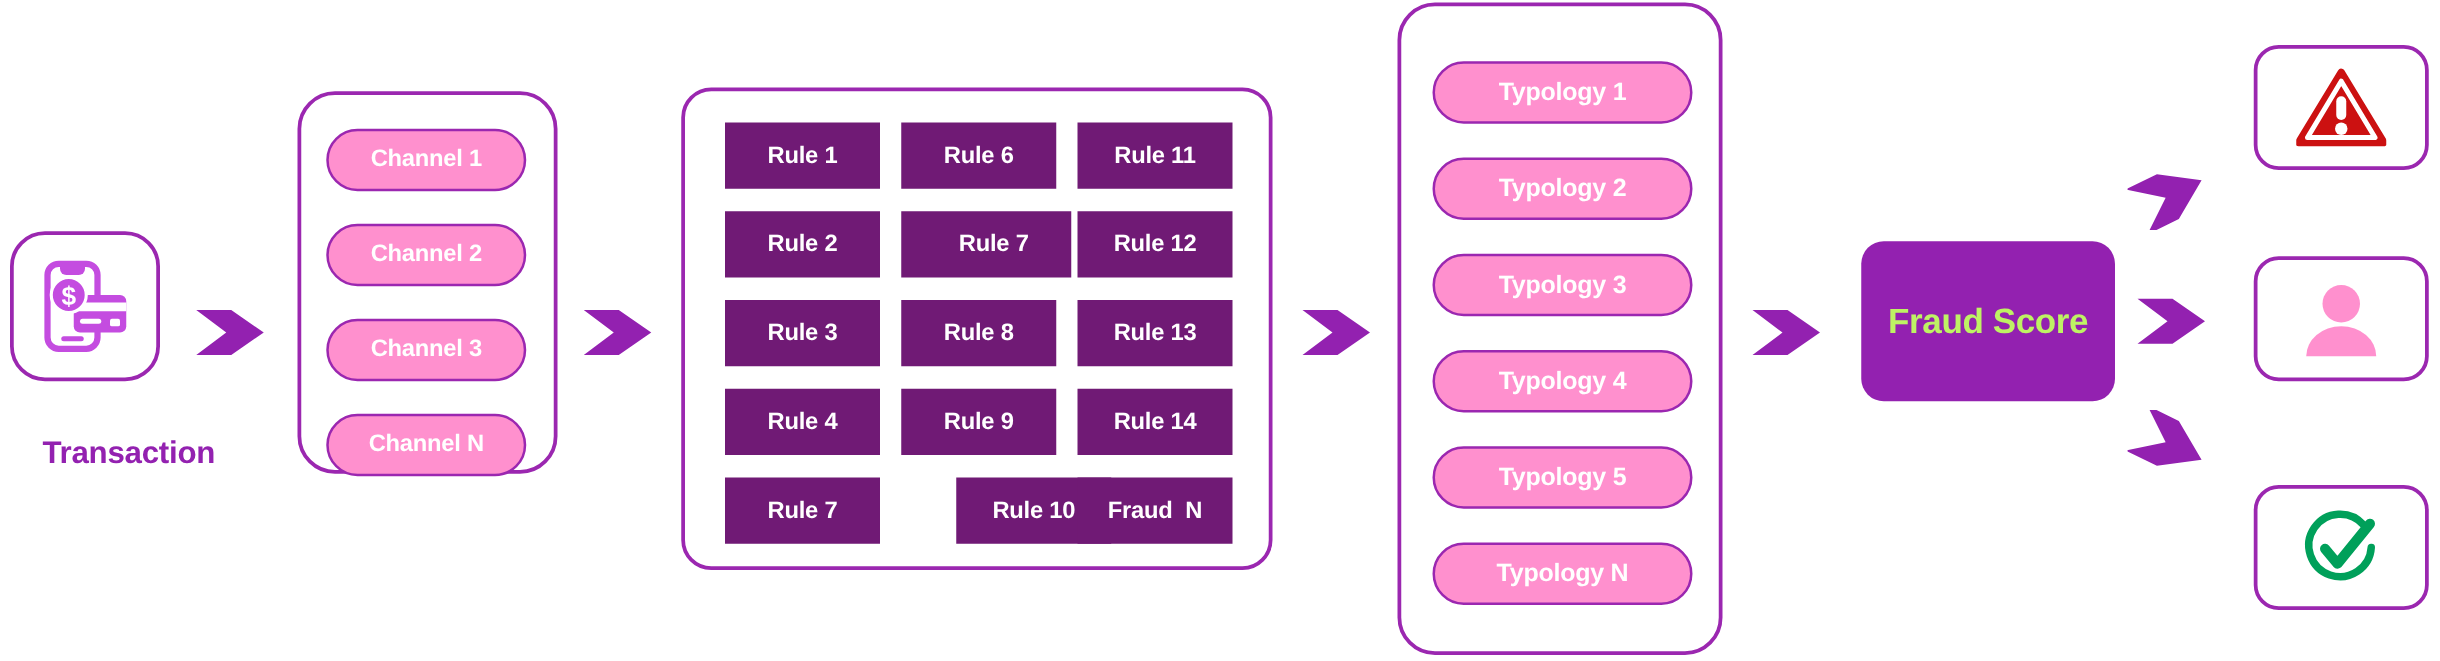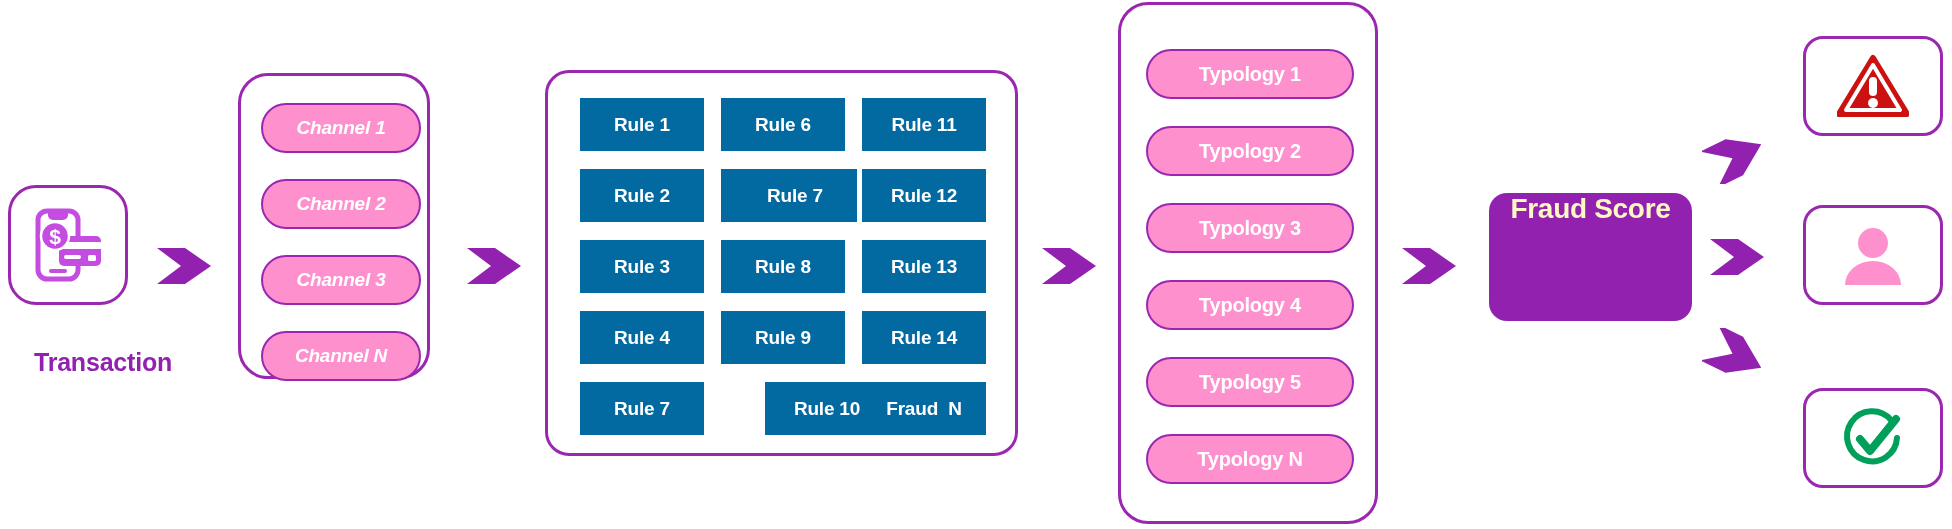--- a/index.html
+++ b/index.html
@@ -54,24 +54,23 @@
     border: 3px solid #9b27b0;
     border-radius: 26px;
     background: #ffffff;
     box-sizing: border-box;
   }
 
   
   #channels-panel {
     left: 238px;
     top: 73px;
-    width: 192px;
+    width: 208px;
     height: 306px;
     border-radius: 30px;
-    font-style: italic;
   }
   .pill {
     position: absolute;
     background: #ff90ce;
     border: 2.5px solid #9b27b0;
     border-radius: 999px;
     box-sizing: border-box;
     display: flex;
     align-items: center;
     justify-content: center;
@@ -91,21 +90,21 @@
     left: 545px;
     top: 70px;
     width: 473px;
     height: 386px;
     border-radius: 24px;
   }
   .rule-box {
     position: absolute;
     width: 124px;
     height: 53px;
-    background: #0369a1;
+    background: #701a75;
     display: flex;
     align-items: center;
     justify-content: center;
     color: #ffffff;
     font-size: 19px;
     font-weight: bold;
     letter-spacing: -0.2px;
     white-space: pre;
   }
 
@@ -128,23 +127,23 @@
   
   #fraud-score {
     position: absolute;
     left: 1489px;
     top: 193px;
     width: 203px;
     height: 128px;
     background: #9321b0;
     border-radius: 18px;
     display: flex;
-    align-items: flex-start;
+    align-items: center;
     justify-content: center;
-    color: #fef9c3;
+    color: #bef264;
     font-size: 28px;
     font-weight: bold;
     letter-spacing: -0.3px;
   }
 
   
   .outcome-box {
     position: absolute;
     left: 1803px;
     width: 140px;

